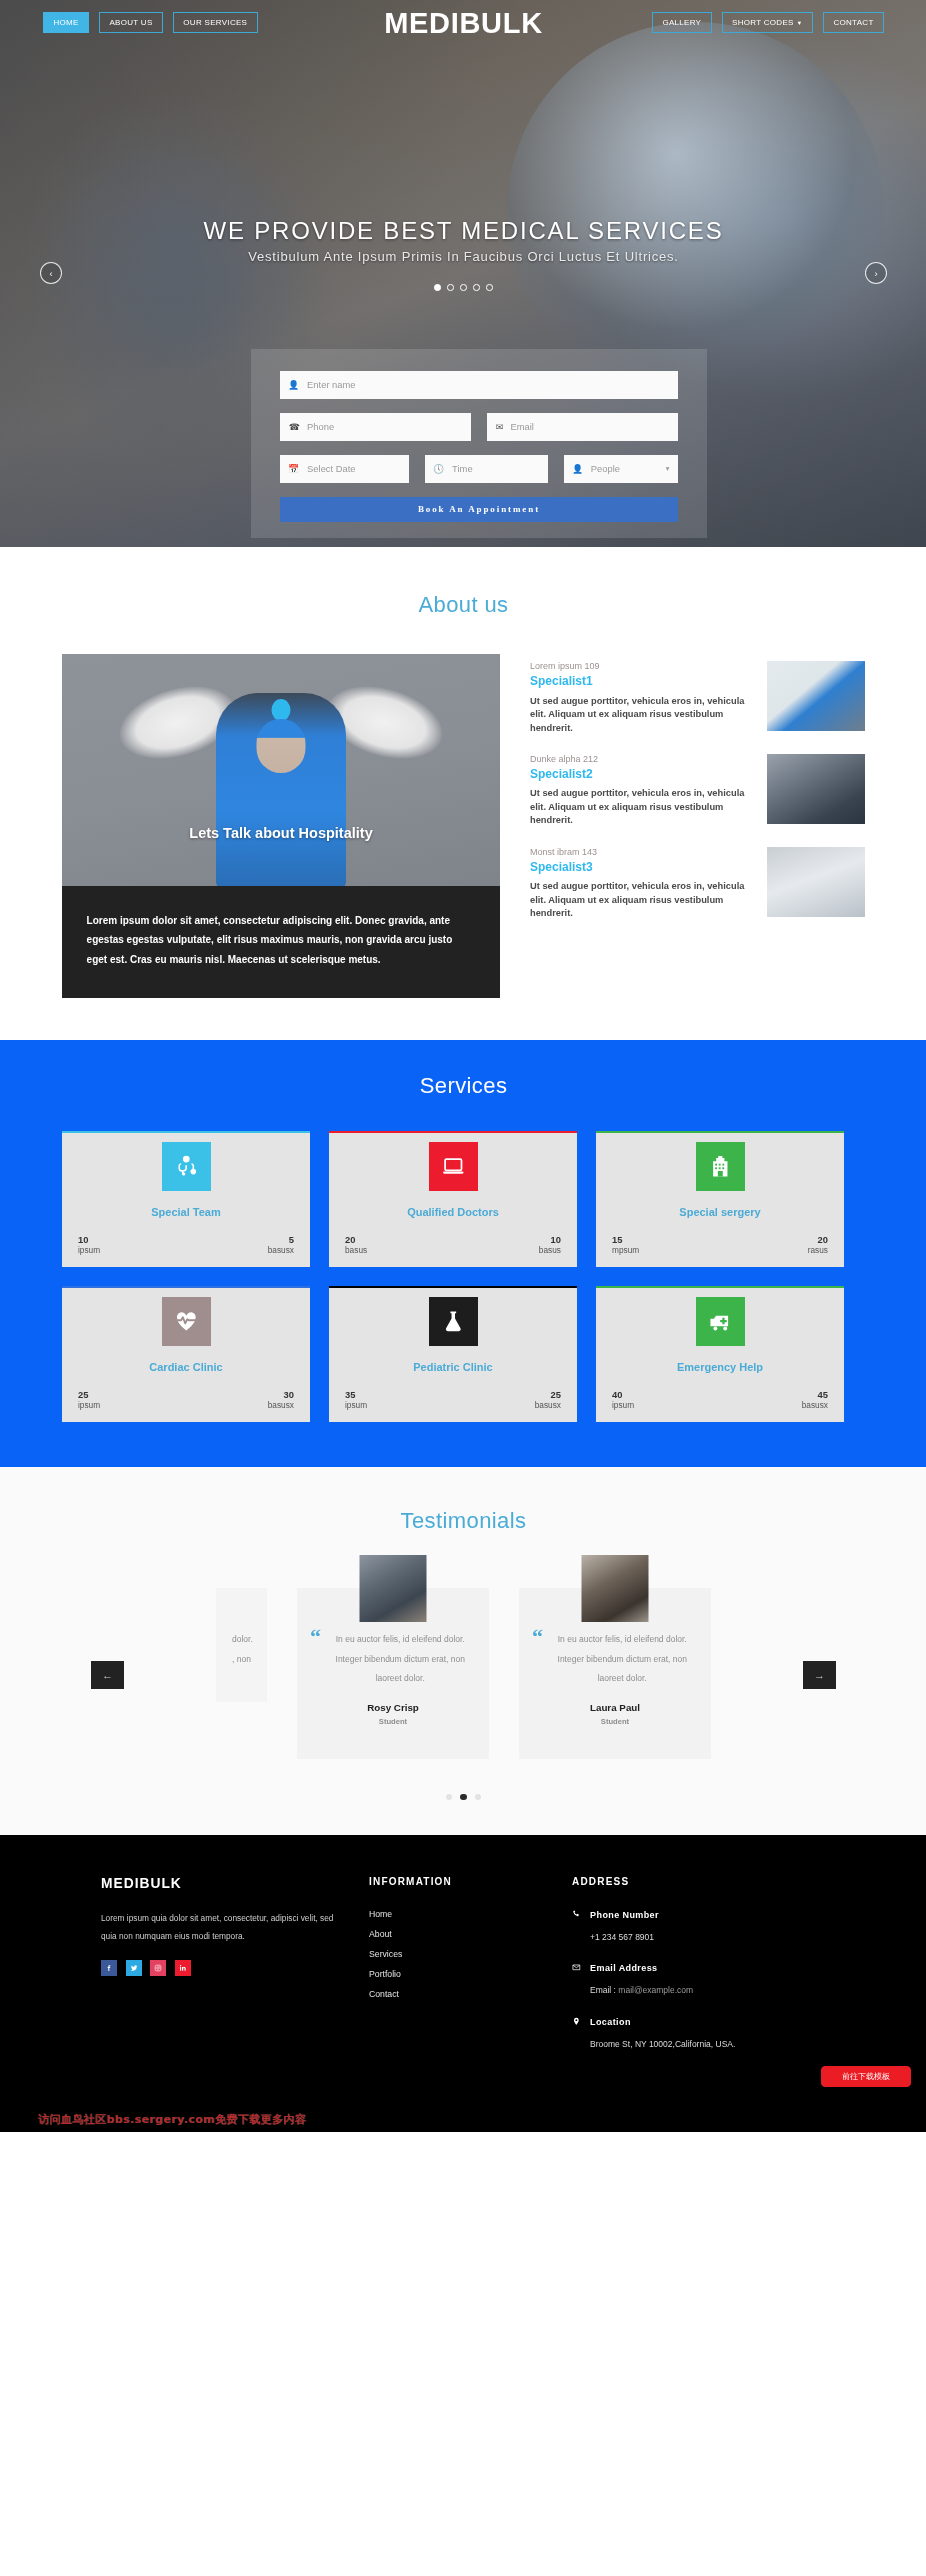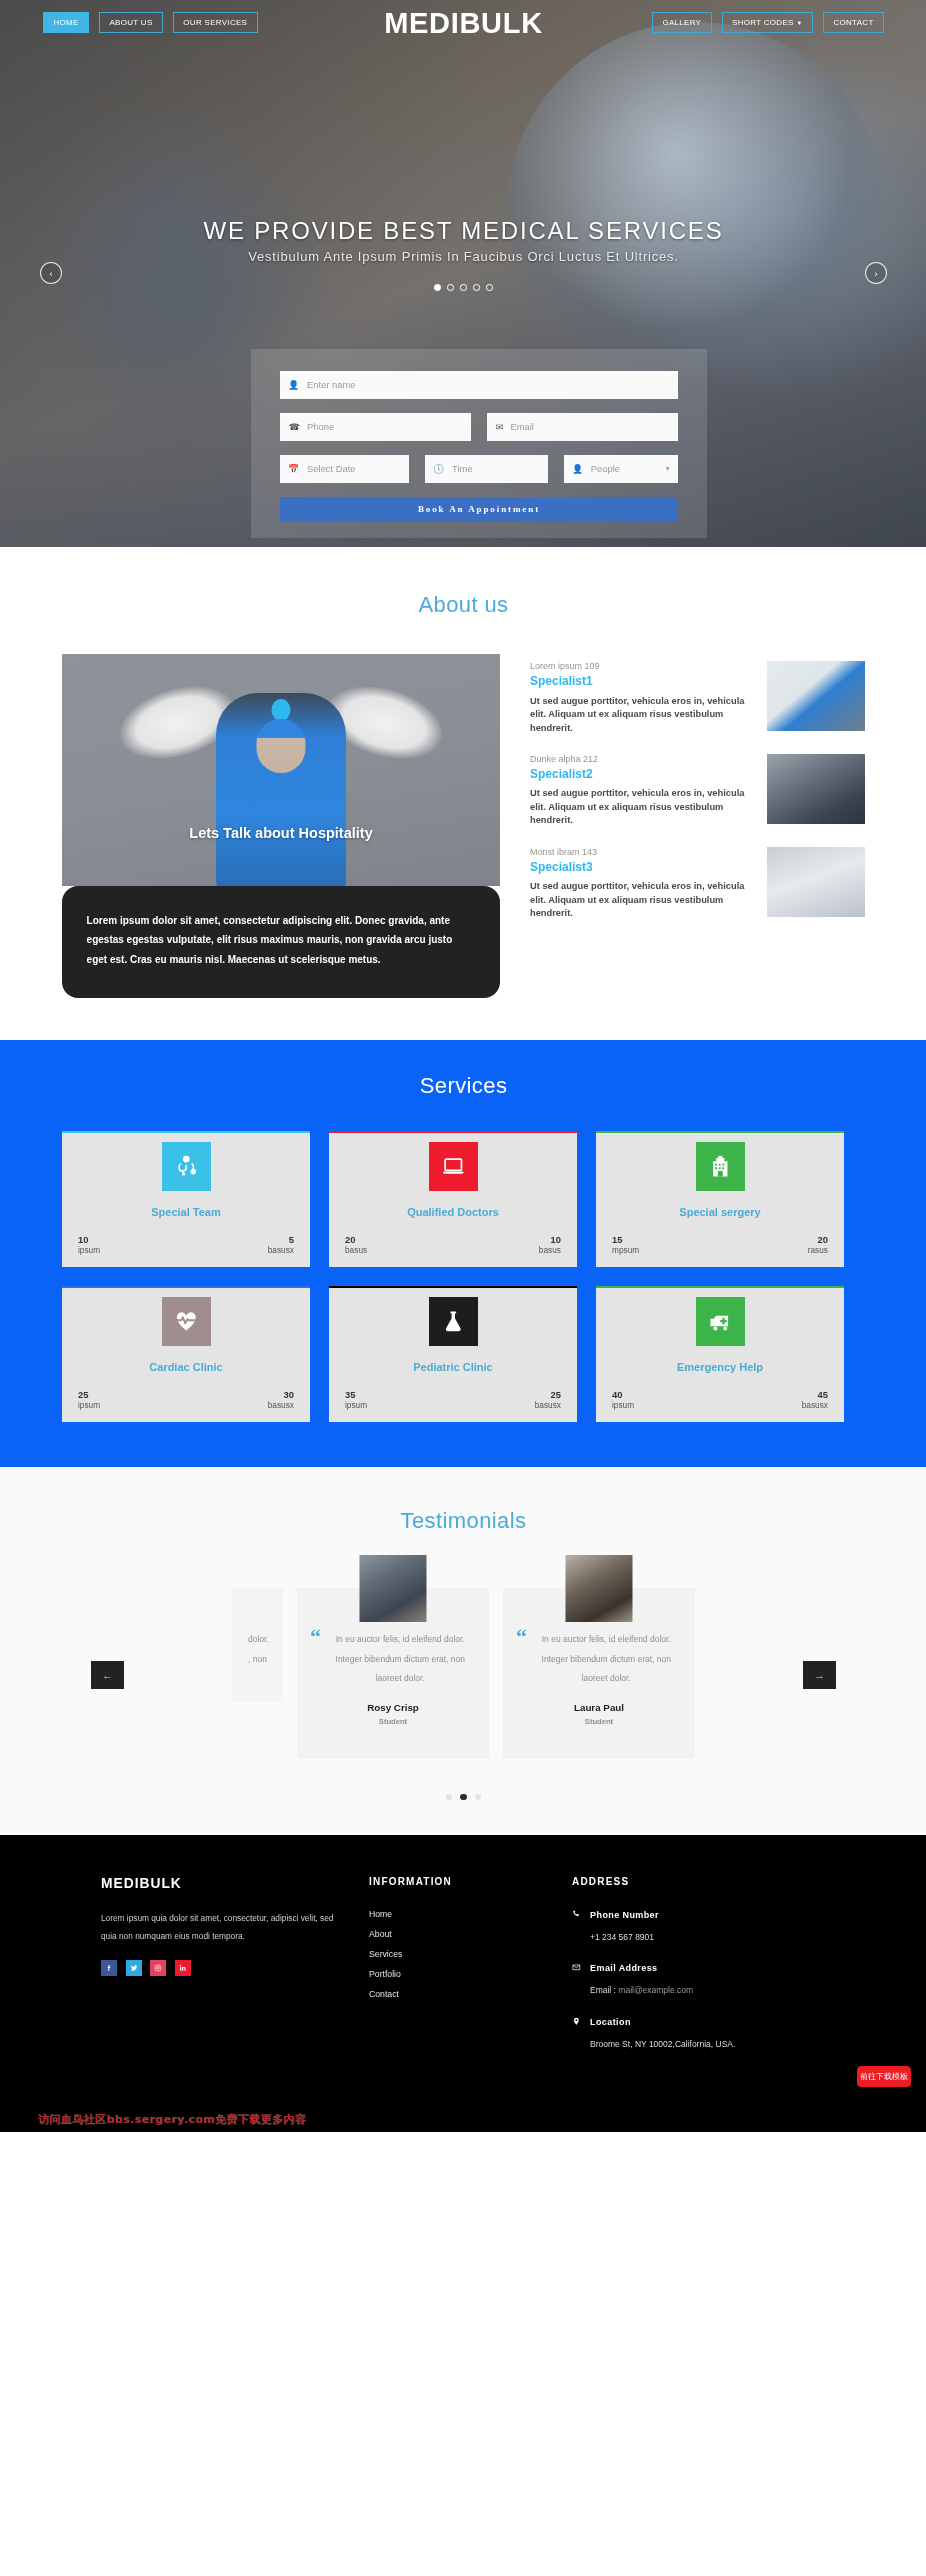--- a/index.html
+++ b/index.html
@@ -197,21 +197,20 @@
     text-align:center; color:#fff; font-size:14.5px; font-weight:bold;
     text-shadow:0 0.7px 2.9px rgba(0,0,0,.4);
   }
   .card-text {
     background:#222222;
     color:#fff;
     padding: 24.6px 24.6px 29px;
     font-size: 10px;
     font-weight: bold;
     line-height: 1.95;
-    border-radius: 16px;
   }
   .about-right { flex:1; padding-top: 7.2px; }
   .spec {
     display:flex; gap:19px; margin-bottom: 19px;
   }
   .spec-txt { flex:1; }
   .spec-meta { color:#9c9190; font-size:9px; margin-bottom:2.9px; }
   .spec-name { color:#2fb8ee; font-size:12px; font-weight:bold; margin-bottom:6.5px; }
   .spec-desc { color:#4a4a4a; font-size:9.3px; font-weight:bold; line-height:1.45; }
   .spec-img { width:98px; height:70px; flex:0 0 98px; }
@@ -254,21 +253,21 @@
   .svc-stat { text-align:left; }
   .svc-stat.r { text-align:right; }
   .svc-num { font-size:9.4px; font-weight:bold; color:#333; }
   .svc-lbl { font-size:8.3px; color:#555; margin-top:0.7px; }
 
   
   .testi { background:#fafafa; padding: 41px 0 35px; position:relative; }
   .testi .section-title { color:#4aabd6;text-align:center; }
   .testi-row {
     display:flex; align-items:flex-start; justify-content:center;
-    gap: 14px; padding: 54px 0 0; position:relative;
+    gap: 30px; padding: 54px 0 0; position:relative;
   }
   .testi-card {
     width: 192px; background:#f2f2f2;
     padding: 42px 16px 33px;
     position:relative;
   }
   .testi-card.ghost { background:#f4f4f4; width:51px; overflow:hidden; }
   .testi-avatar {
     position:absolute; left:50%; top:-33px; transform:translateX(-50%);
     width: 67px; height: 67px;
@@ -310,21 +309,21 @@
   .f-links li { color:#e4e4e4; font-size:8.7px; margin-bottom: 10px; cursor:pointer; }
   .f-item { margin-bottom: 19px; }
   .f-item-head { display:flex; align-items:center; gap: 9.4px; color:#fff; font-size:9px; font-weight:bold; letter-spacing:0.4px; }
   .f-item-head svg { width:8.7px; height:8.7px; fill:#fff; }
   .f-item-val { color:#dcdcdc; font-size: 8.5px; margin-top: 9.4px; padding-left: 18px; line-height:1.7; max-width: 185px; }
   .f-item-val .muted { color:#9d9d9d; }
   .dl-btn {
     position:absolute; right: 16px; bottom: 45px;
     background:#ec1c24; color:#fff;
     border:none; border-radius: 4.3px;
-    padding: 5px 3px; font-size: 8px; cursor:pointer;
+    padding: 5px 21px; font-size: 8px; cursor:pointer;
     font-family:"DejaVu Sans", sans-serif;
   }
   .watermark {
     position:absolute; left: 38px; bottom: 5.8px;
     color: rgba(200,40,40,0.85);
     font-size: 11px; font-weight:bold;
     font-family:"DejaVu Sans", sans-serif;
     letter-spacing: 0.4px;
     text-shadow: 0.7px 0 0 rgba(255,255,255,.25);
   }

